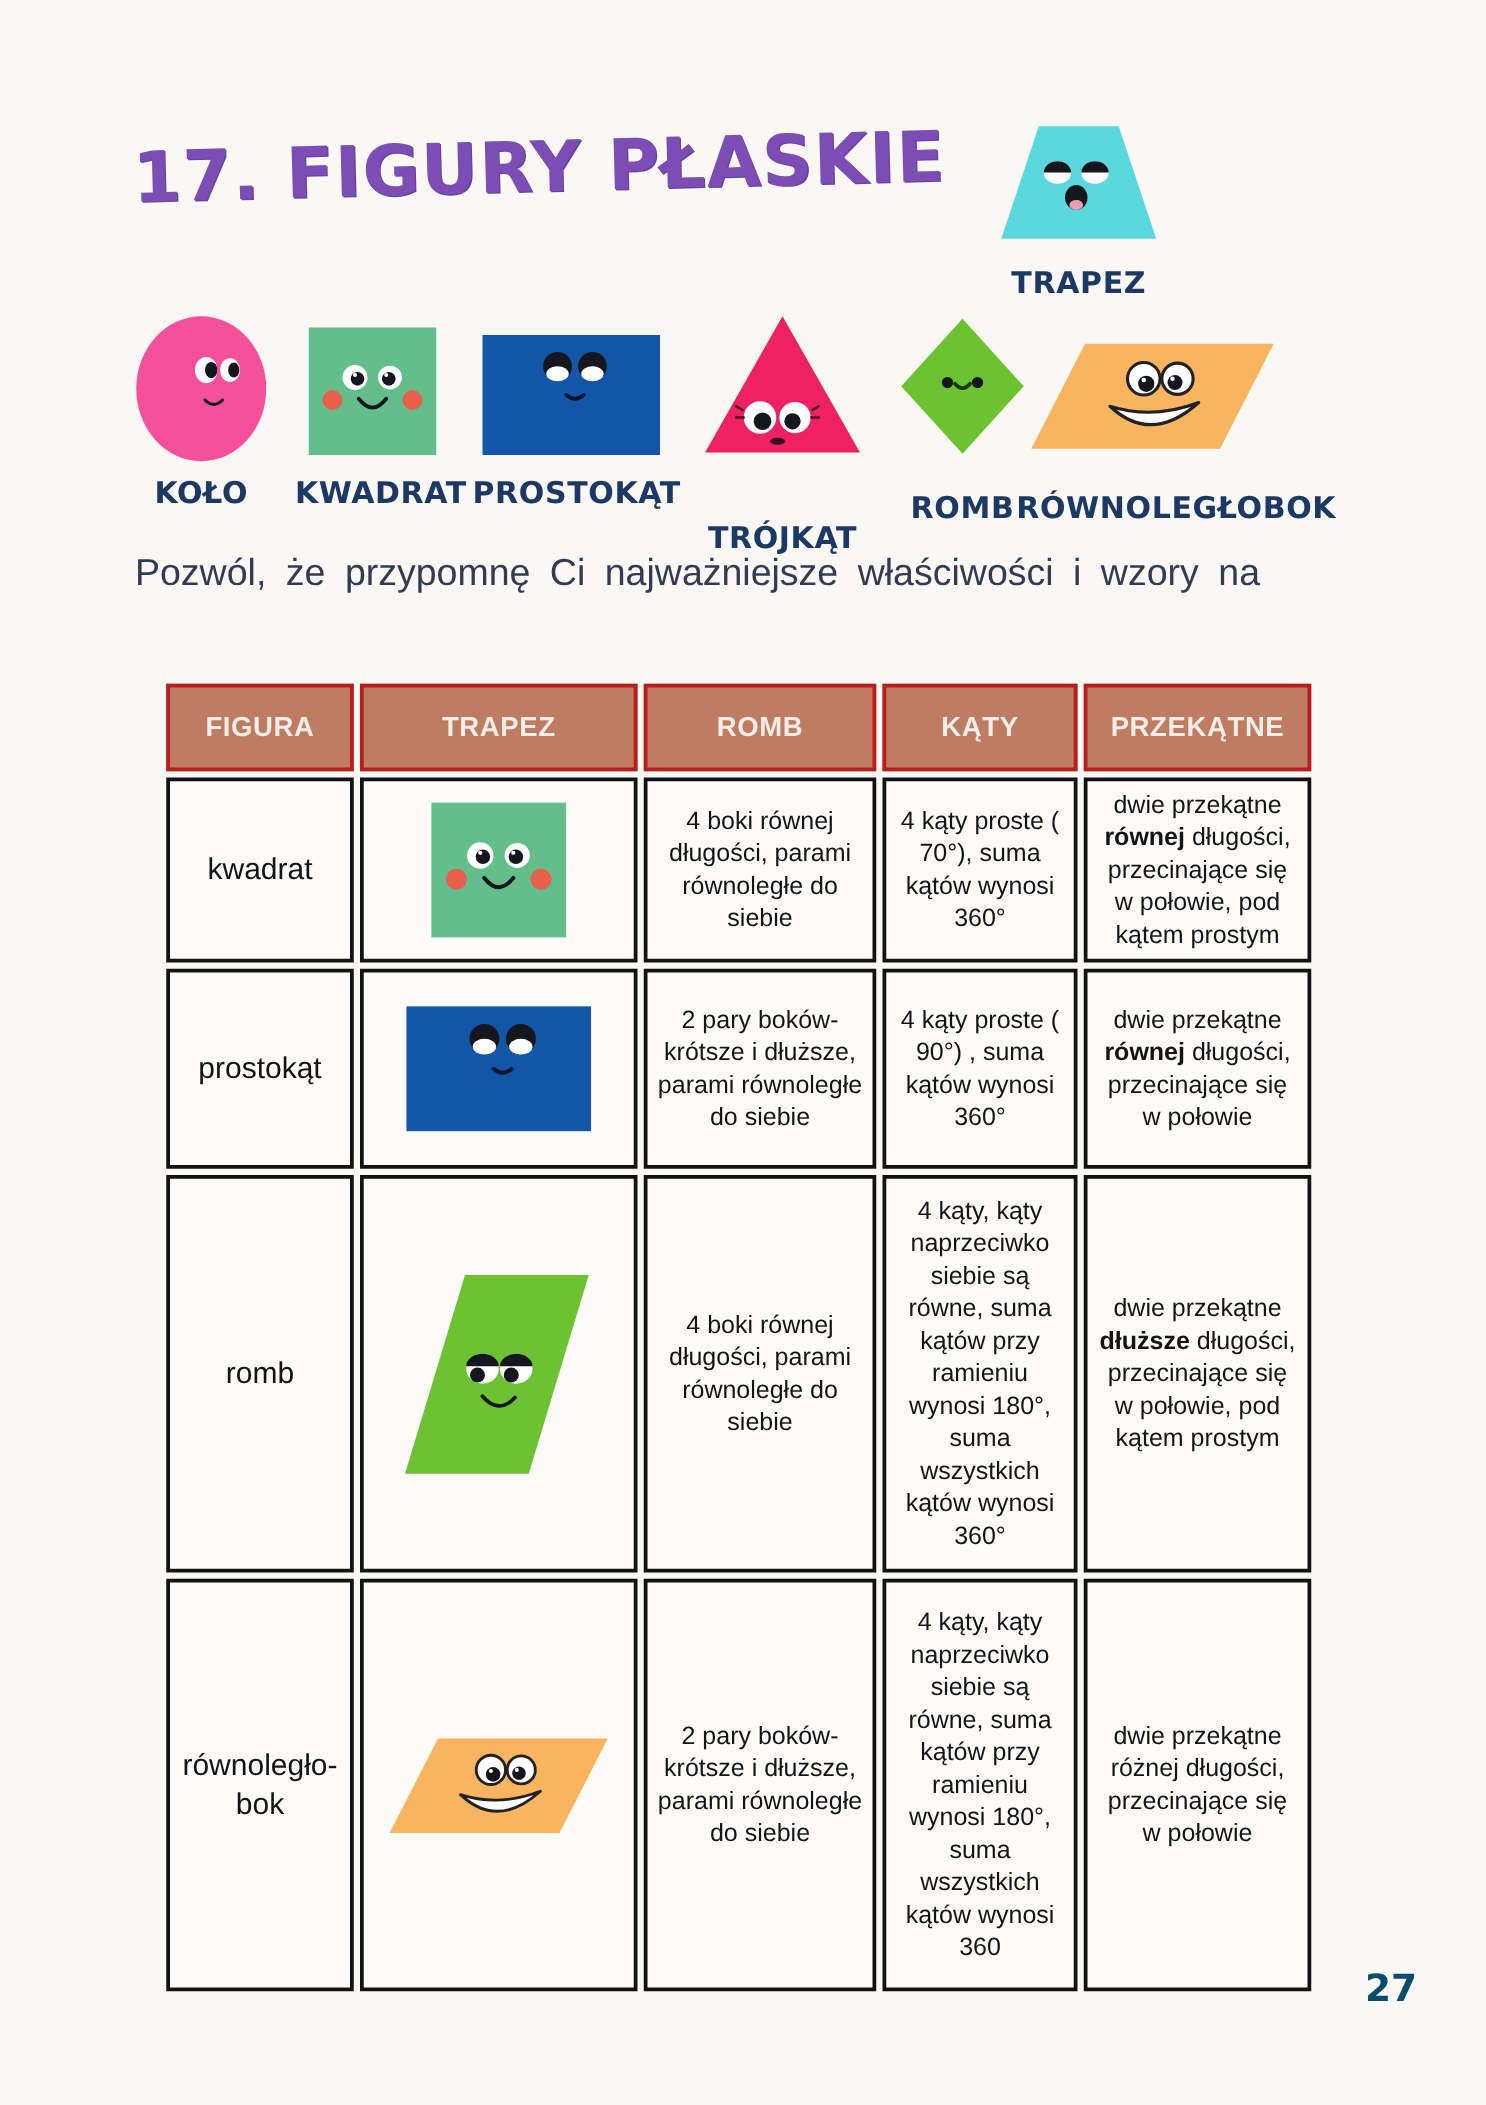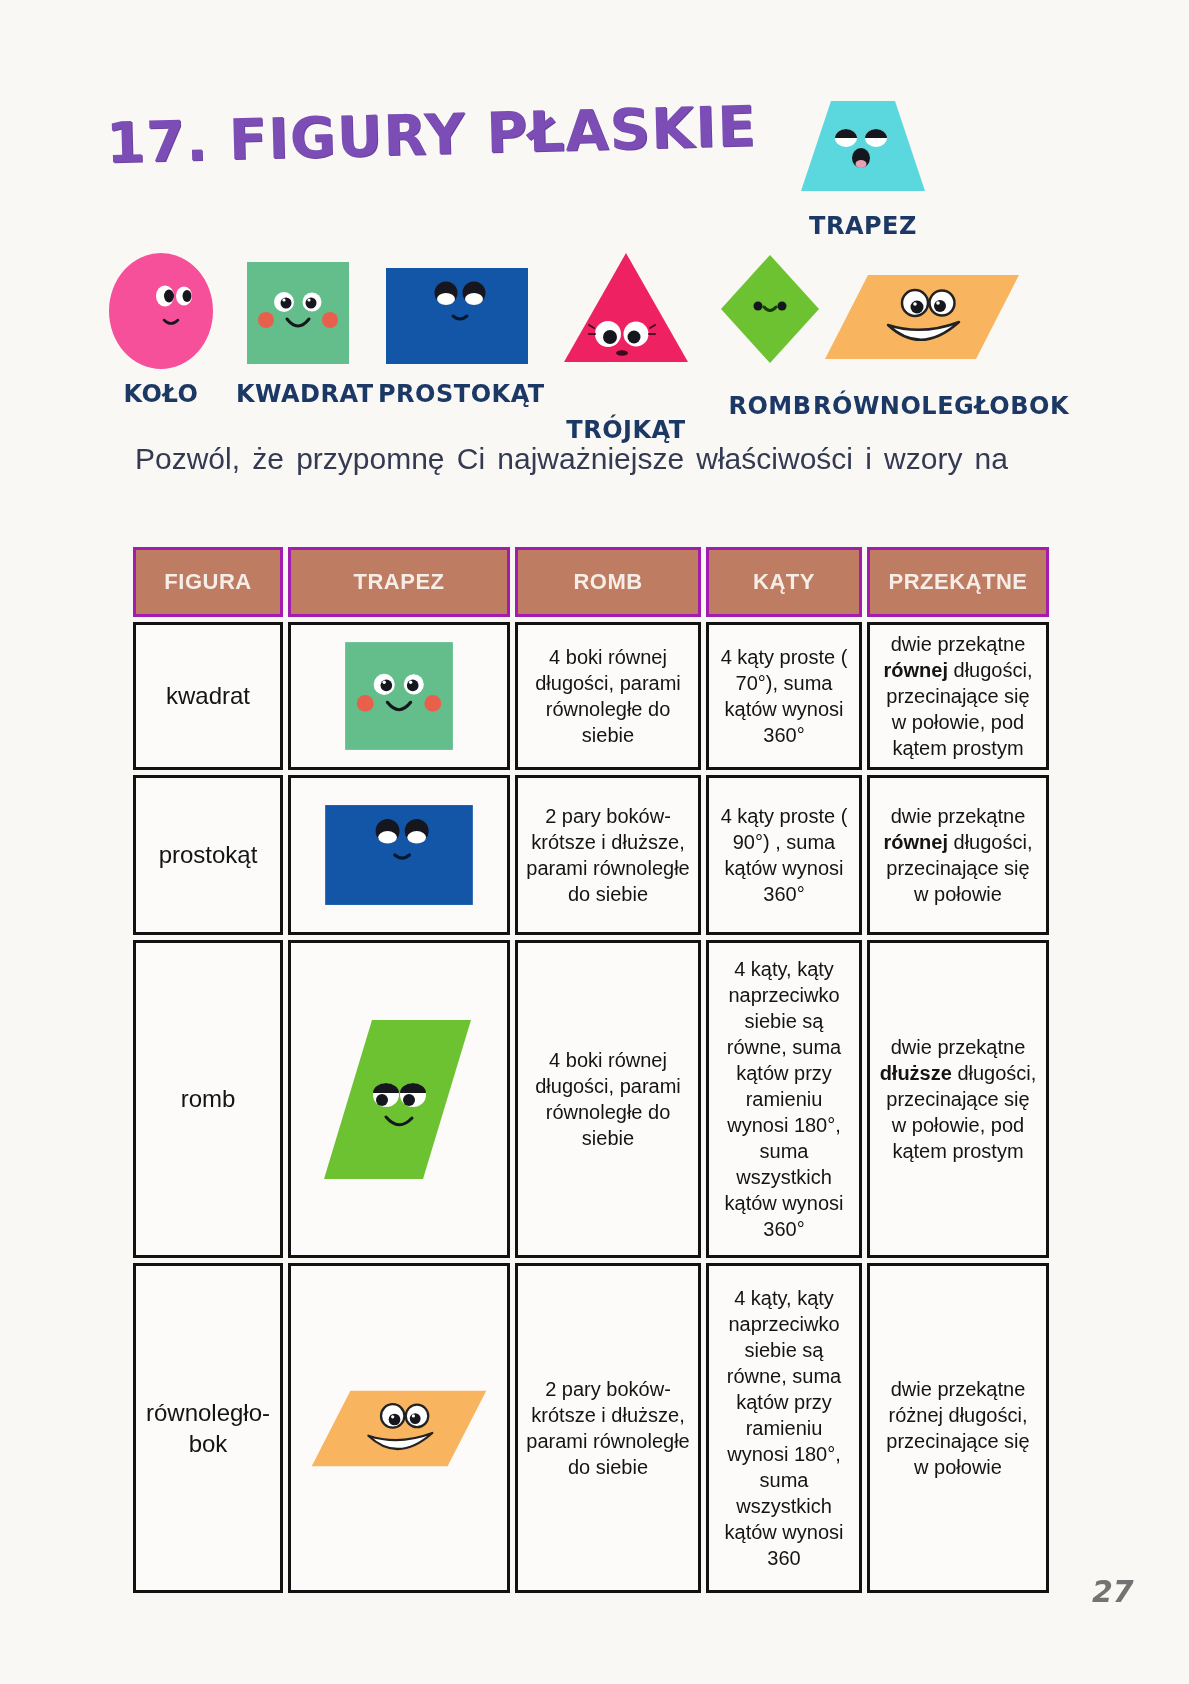--- a/index.html
+++ b/index.html
@@ -18,45 +18,45 @@
   .shape-group { position:absolute; }
   .shape-label {
     position:absolute;
     font-family:"DejaVu Sans", sans-serif; font-weight:bold;
     font-size:24px; color:#1C3966; text-align:center; letter-spacing:0.5px;
   }
   .intro {
     position:absolute; left:108px; top:436px; width:900px;
     font-size:30px; color:#333A52; line-height:1.55;
   }
-  .intro .l1 { text-align:justify; text-align-last:justify;margin-left:27px; }
+  .intro .l1 { text-align:justify; text-align-last:justify; }
   .props-table {
     position:absolute; left:128px; top:542px; width:926px;
     border-collapse:separate; border-spacing:5px; table-layout:fixed;
   }
   .props-table th {
     background:#BE7C63; color:#F6EDE7; font-weight:bold; font-size:22px;
-    height:70px; border:3px solid #a21caf; letter-spacing:0.5px;
+    height:70px; border:3px solid #b91c1c; letter-spacing:0.5px;
     font-family:"Liberation Sans", sans-serif;
   }
   .props-table td {
     border:3px solid #121212; background:#FCFBF9; text-align:center;
     vertical-align:middle; font-size:20px; color:#141414;
     padding:6px 8px; line-height:1.3;
   }
   .props-table td.figura { font-size:24px; white-space:pre-line; }
   .props-table td .bold-word { font-weight:bold; }
   tr.row-kwadrat  td { height:140px; }
   tr.row-prostokat td { height:160px; }
   tr.row-romb     td { height:318px; }
   tr.row-rownoleglobok td { height:330px; }
   .pagenum {
     position:absolute; left:1092px; top:1574px;
     font-family:"DejaVu Sans", sans-serif; font-weight:bold;
-    font-size:30px; color:#737373;font-style:italic;
+    font-size:30px; color:#0c4a6e;
   }
   svg { display:block; }
 </style>
 </head>
 <body>
 
 <div class="page">
 
   <div class="title">17. FIGURY PŁASKIE</div>
 

